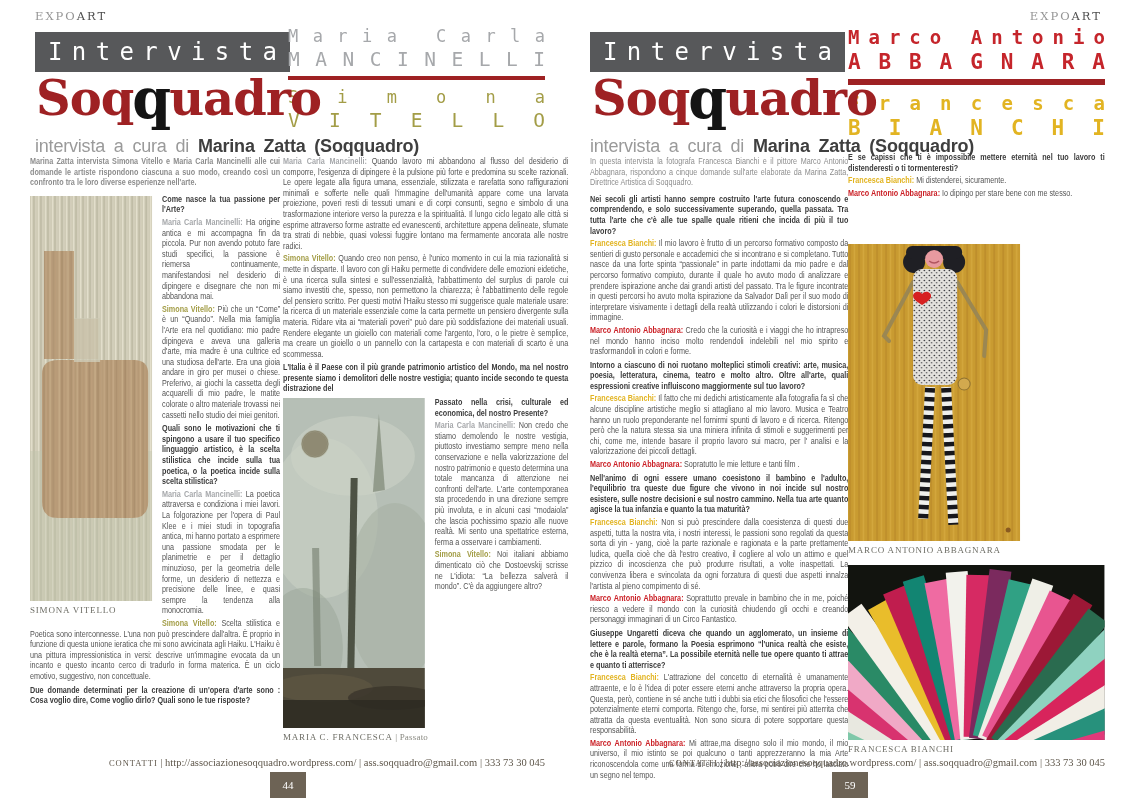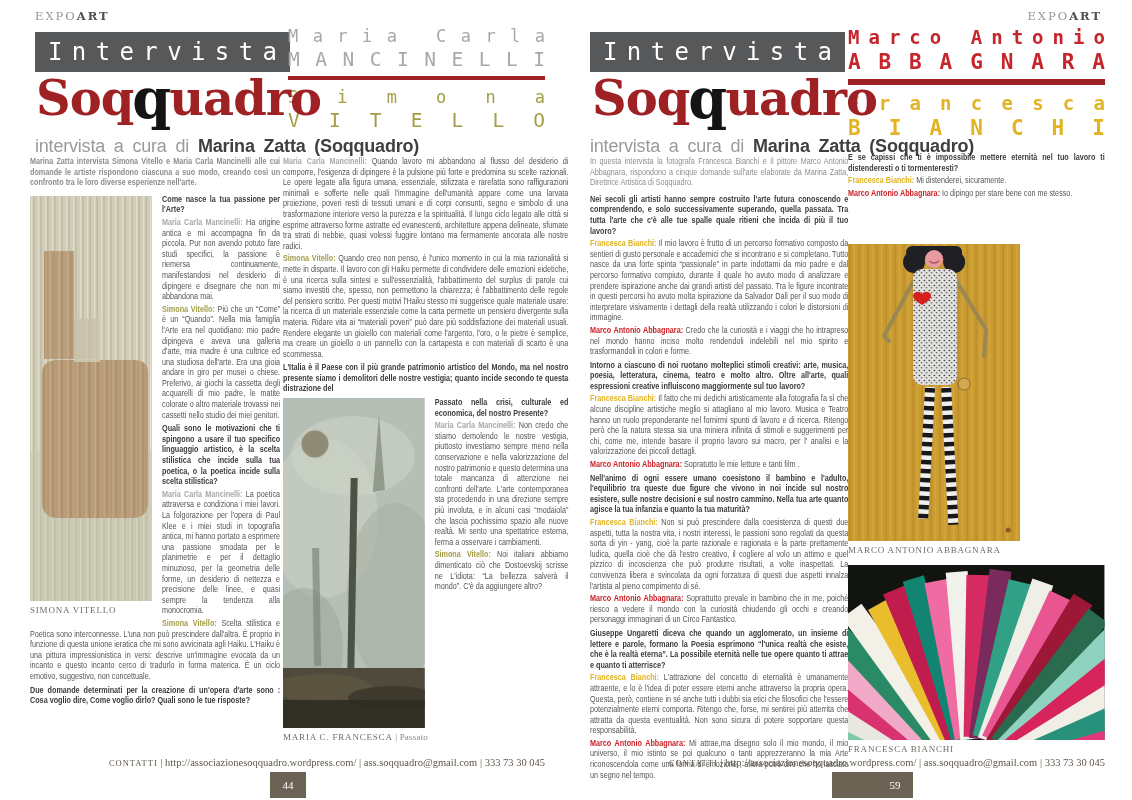--- a/index.html
+++ b/index.html
@@ -3,21 +3,21 @@
 <meta charset="utf-8">
 <style>
   html,body{margin:0;padding:0;background:#ffffff;}
   .canvas{position:relative;width:1132px;height:800px;background:#ffffff;overflow:hidden;
           font-family:"Liberation Sans",sans-serif;}
   .abs{position:absolute;}
 
   
   .brand{font-family:"DejaVu Serif",serif;font-size:11.5px;letter-spacing:2px;}
   .brand .expo{color:#959595;}
-  .brand .art{color:#4f4f4f;font-weight:bold;}
+  .brand .art{color:#4f4f4f;font-weight:normal;}
 
   
   .title-box{background:#57585a;display:flex;align-items:center;padding:0 13px;box-sizing:border-box;}
   .title-text{flex:1;color:#ffffff;font-family:"DejaVu Sans Mono",monospace;font-size:24px;}
 
   
   .spread{display:flex;justify-content:space-between;}
 
   
   .logo{font-family:"DejaVu Serif",serif;font-weight:bold;font-size:48px;letter-spacing:-1px;color:#9e2123;line-height:1;}
@@ -446,16 +446,16 @@
               </g>
           </g>
         </svg>
         <div class="caption">FRANCESCA BIANCHI</div>
       </div>
     </div>
 
     <div class="footer" style="left:590px;top:757px;width:515px;">
       <span class="f-label">CONTATTI</span><span> | </span><a>http://associazionesoqquadro.wordpress.com/</a><span> | </span><a>ass.soqquadro@gmail.com</a><span> | </span><span>333 73 30 045</span>
     </div>
-    <div class="pagenum" style="left:832px;padding-left:45px;">59</div>
+    <div class="pagenum" style="left:832px;">59</div>
   </div>
 
 </div>
 
 </body></html>

